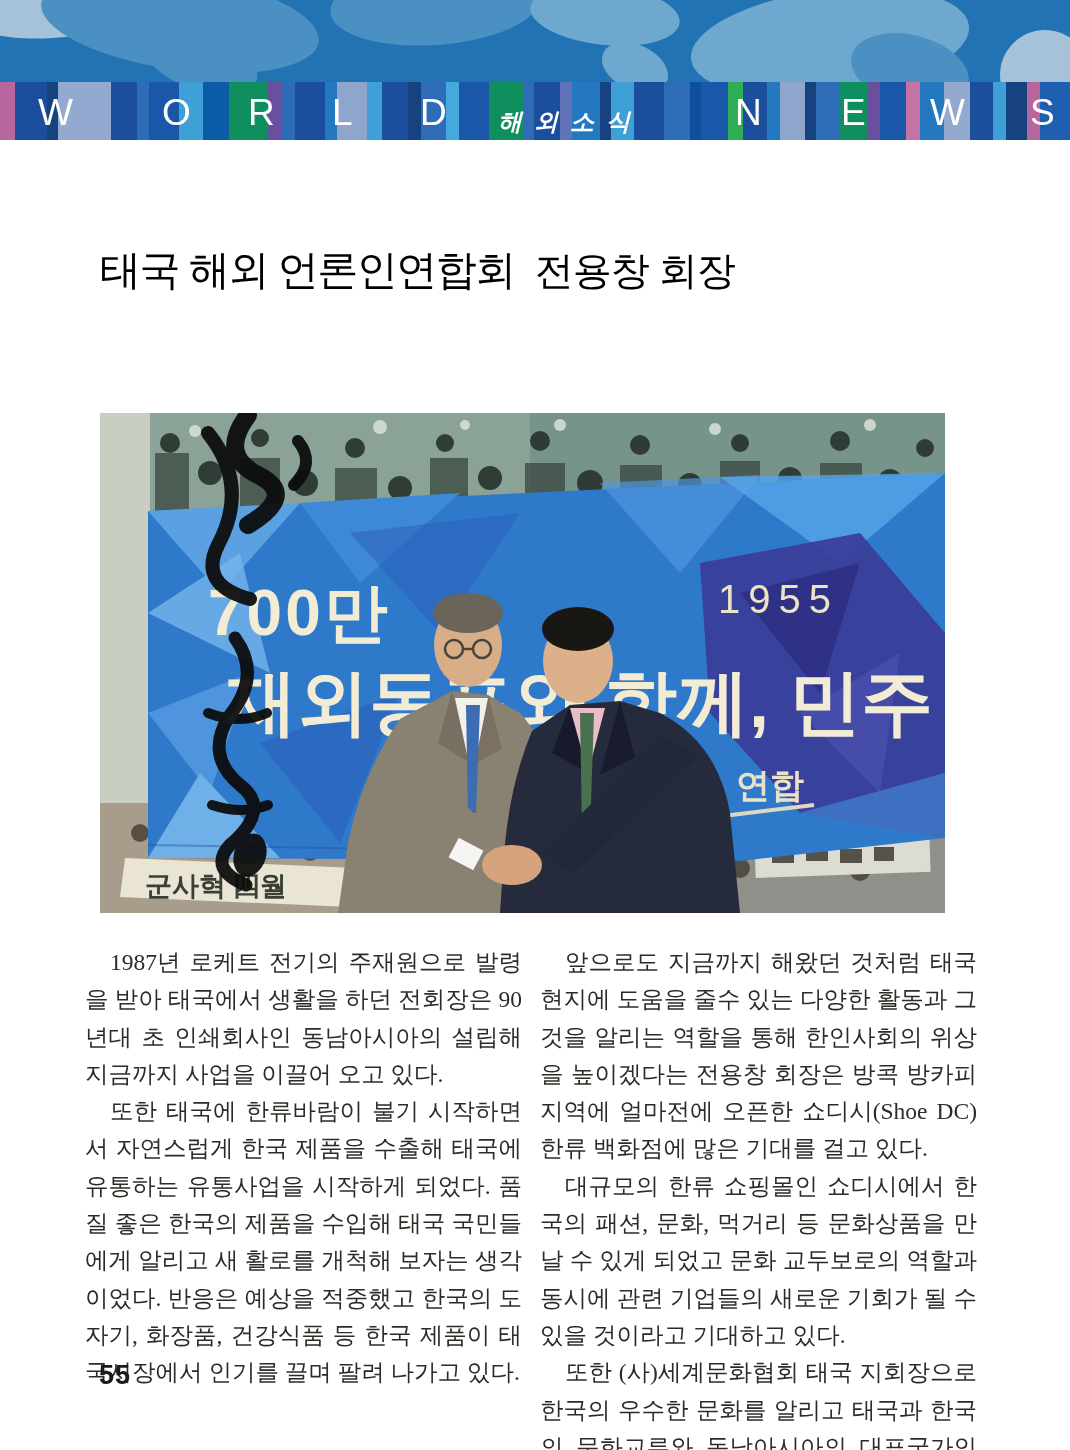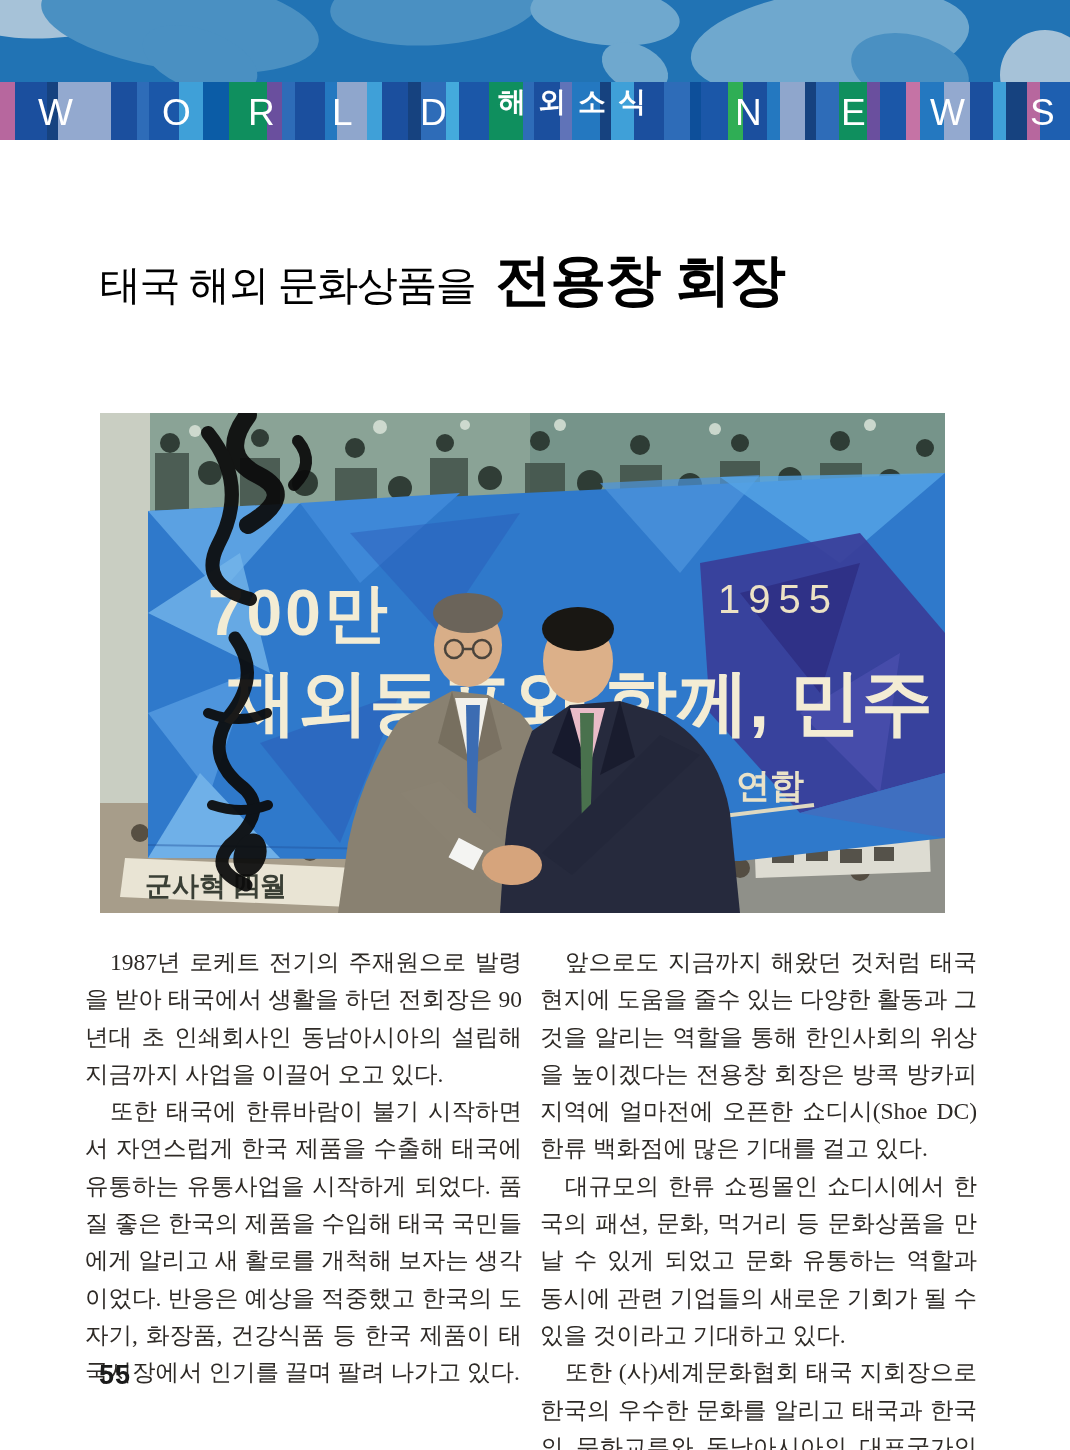--- a/index.html
+++ b/index.html
@@ -12,27 +12,27 @@
   .map-blob{position:absolute;background:#4a90c2;border-radius:50%;}
   .map-blob.light{background:#6fa8ce;}
   .map-blob.lighter{background:#a6c2d8;}
   .stripes{position:absolute;left:0;top:82px;width:1070px;height:58px;display:flex;}
   .stripe{height:58px;}
   .band-letter{
     position:absolute;top:88px;height:50px;line-height:50px;color:#ffffff;
     font-size:37px;font-weight:200;font-family:"Liberation Sans",sans-serif;
   }
   .band-korean{
-    position:absolute;top:82px;left:498px;color:#ffffff;font-size:28px;font-weight:800;
-    letter-spacing:12px;line-height:40px;
+    position:absolute;top:102px;left:498px;color:#ffffff;font-size:24px;font-weight:800;
+    letter-spacing:12px;line-height:40px;font-style:italic;
   }
   
   .title{position:absolute;left:100px;top:243px;display:flex;align-items:baseline;gap:20px;color:#000;white-space:nowrap;}
   .title-prefix{font-size:41px;font-weight:500;letter-spacing:-1.5px;}
-  .title-name{font-size:56px;font-weight:700;letter-spacing:-1px;text-align:right;}
+  .title-name{font-size:39px;font-weight:400;letter-spacing:-1px;text-align:right;}
   
   .photo{position:absolute;left:100px;top:413px;width:845px;height:500px;}
   .photo svg{display:block;}
   
   .article{position:absolute;left:85px;top:944px;width:892px;display:flex;gap:18px;}
   .col{
     width:437px;font-size:23.5px;line-height:37.3px;text-align:justify;color:#2e2a26;
     font-family:"Liberation Serif",serif;word-break:break-all;
   }
   .col p{margin:0;text-indent:25px;}
@@ -115,21 +115,21 @@
 
   <span class="band-korean">해외소식</span>
 
   <span class="band-letter" style="left:735px;">N</span>
   <span class="band-letter" style="left:841px;">E</span>
   <span class="band-letter" style="left:930px;">W</span>
   <span class="band-letter" style="left:1030px;">S</span>
 </div>
 
 <div class="title">
-  <span class="title-prefix">태국 해외 문화상품을</span>
+  <span class="title-prefix">태국 해외 언론인연합회</span>
   <span class="title-name">전용창 회장</span>
 </div>
 
 <div class="photo">
 <svg width="845" height="500" viewBox="0 0 845 500" xmlns="http://www.w3.org/2000/svg">
 
   <rect x="0" y="0" width="845" height="500" fill="#98a89c"></rect>
 
   <g>
     <rect x="0" y="0" width="845" height="112" fill="#8aa396"></rect>
@@ -274,18 +274,18 @@
 </div>
 
 <div class="article">
   <div class="col">
     <p>1987년 로케트 전기의 주재원으로 발령을 받아 태국에서 생활을 하던 전회장은 90년대 초 인쇄회사인 동남아시아의 설립해 지금까지 사업을 이끌어 오고 있다.</p>
     <p>또한 태국에 한류바람이 불기 시작하면서 자연스럽게 한국 제품을 수출해 태국에 유통하는 유통사업을 시작하게 되었다. 품질 좋은 한국의 제품을 수입해 태국 국민들에게 알리고  새 활로를 개척해 보자는 생각이었다. 반응은 예상을 적중했고 한국의 도자기, 화장품, 건강식품 등 한국 제품이 태국시장에서 인기를 끌며 팔려 나가고 있다.</p>
 
   </div>
   <div class="col">
     <p>앞으로도 지금까지 해왔던 것처럼 태국 현지에 도움을 줄수 있는 다양한 활동과 그것을 알리는 역할을 통해 한인사회의 위상을 높이겠다는 전용창 회장은 방콕 방카피 지역에 얼마전에 오픈한 쇼디시(Shoe DC) 한류 백화점에 많은 기대를 걸고 있다.</p>
-    <p>대규모의 한류 쇼핑몰인 쇼디시에서 한국의 패션, 문화, 먹거리 등 문화상품을 만날 수 있게 되었고 문화 유통하는 역할과 동시에 관련 기업들의 새로운 기회가 될 수 있을 것이라고 기대하고 있다.</p>
+    <p>대규모의 한류 쇼핑몰인 쇼디시에서 한국의 패션, 문화, 먹거리 등 문화상품을 만날 수 있게 되었고 문화 교두보로의 역할과 동시에 관련 기업들의 새로운 기회가 될 수 있을 것이라고 기대하고 있다.</p>
     <p>또한 (사)세계문화협회 태국 지회장으로 한국의 우수한 문화를 알리고 태국과 한국의 문화교류와 동남아시아의 대표국가인 태국에 한국의 우수상품을 수출하는 가교역할을 하며 한국을 알리는데 앞장서 나갈 것을 다짐한다.</p>
   </div>
 </div>
 
 <div class="page-number">55</div>
 
 </body></html>

